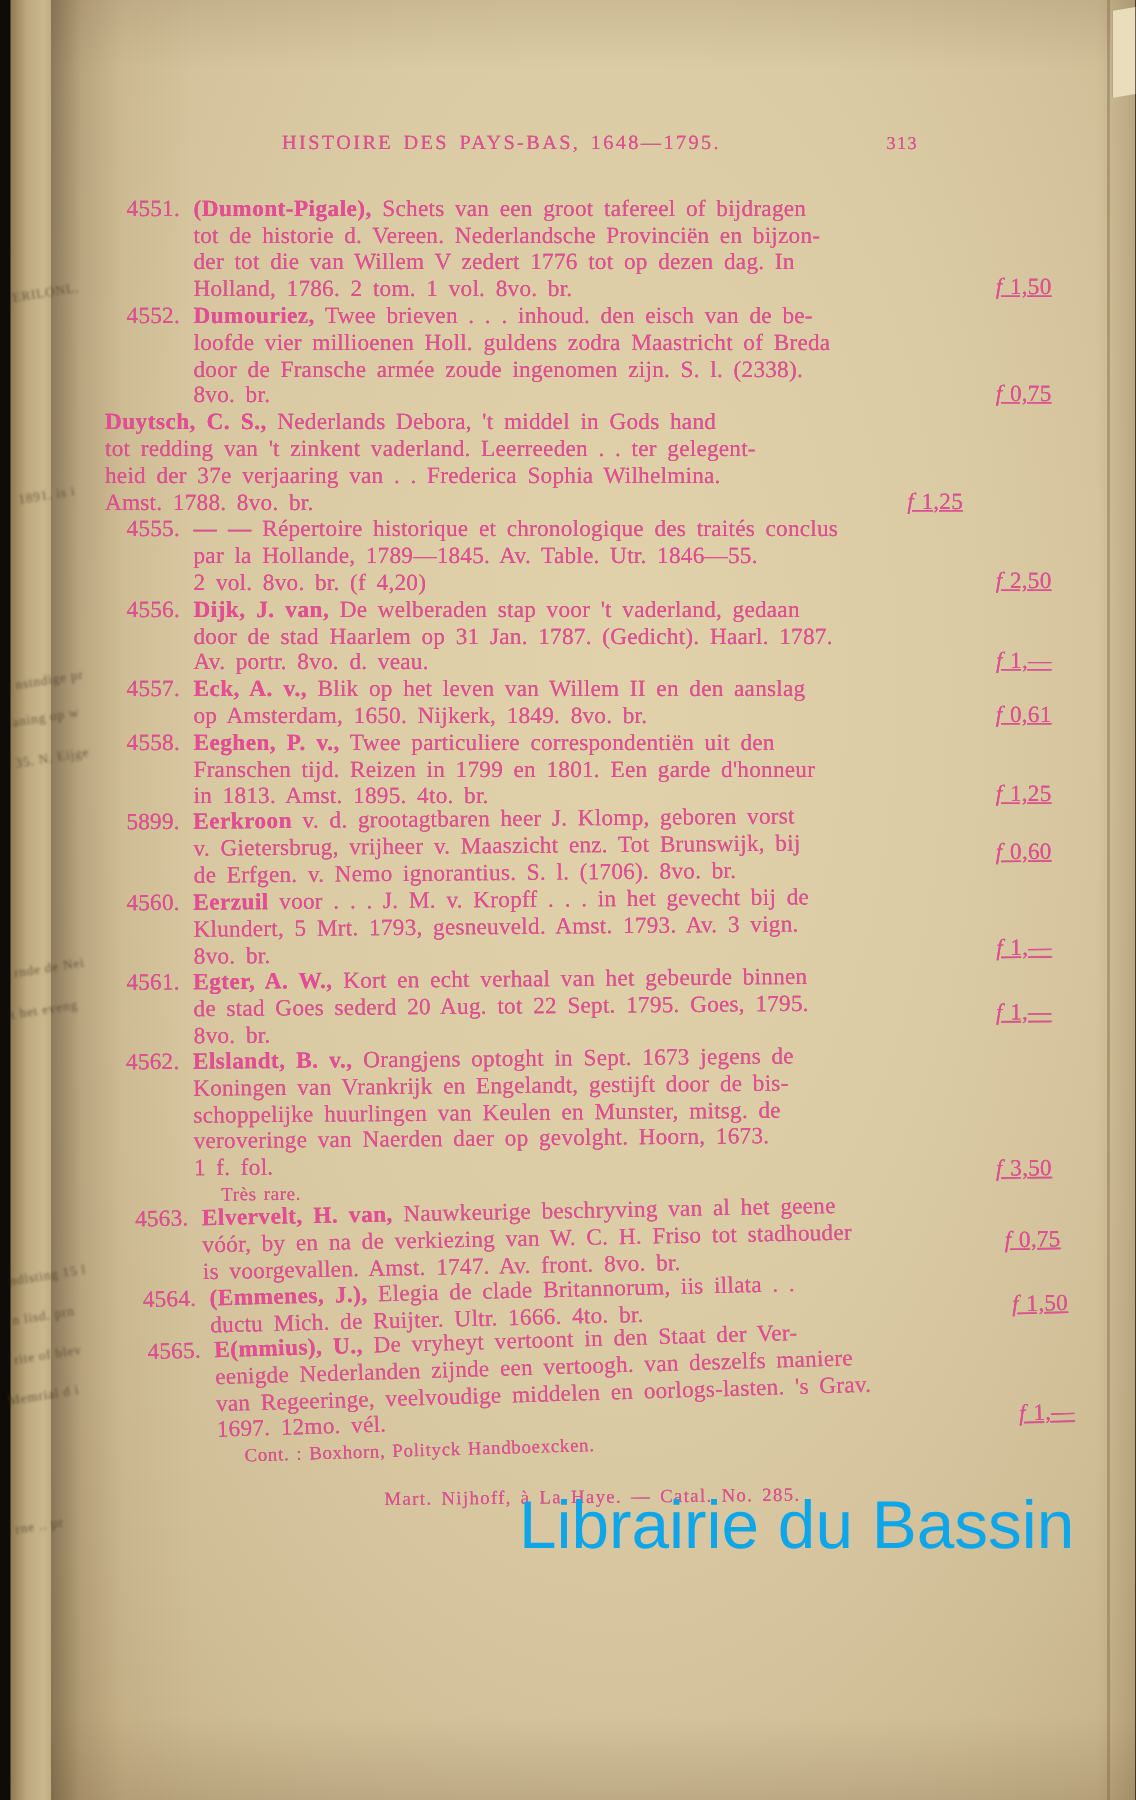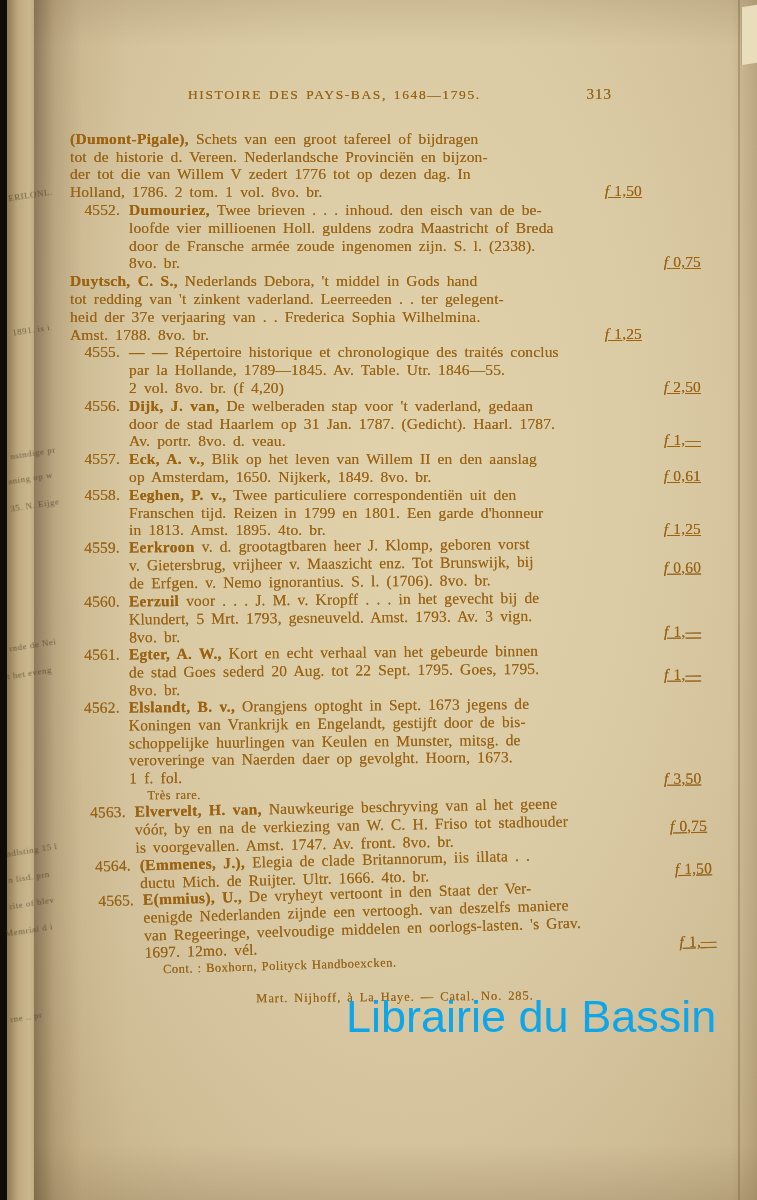--- a/index.html
+++ b/index.html
@@ -43,21 +43,21 @@
   }
   
   .content{
     position:absolute;left:70px;top:86px;width:634px;
     color:#3c352a;font-size:15.5px;line-height:17.8px;
     word-spacing:3px;letter-spacing:.15px;z-index:2;
     text-shadow:0 0 .4px rgba(60,50,40,.55);
   }
   .page-header{display:flex;align-items:baseline;margin-bottom:26px;}
   .running-title{margin-left:118px;font-size:13.5px;letter-spacing:1.6px;word-spacing:2px;}
-  .page-number{margin-left:auto;margin-right:92px;font-size:15px;letter-spacing:1px;}
+  .page-number{margin-left:auto;margin-right:92px;font-size:12px;letter-spacing:1px;}
   .entry{display:flex;position:relative;transform-origin:0 50%;}
   .entry .num{flex:0 0 50px;text-align:right;padding-right:9px;}
   .entry .body{position:relative;width:572px;white-space:pre-line;}
   .author{font-weight:bold;letter-spacing:.3px;}
   .price{
     position:absolute;right:0;bottom:1px;white-space:nowrap;
     word-spacing:1px;
     text-decoration:underline;
   }
   .price::first-letter{font-style:italic;}
@@ -108,27 +108,28 @@
     <span class="fragment" style="top: 898px; left: 9px;">rite of blev</span>
     <span class="fragment" style="top: 925px; left: 5px;">Memrial d i</span>
     <span class="fragment" style="top: 1012px; left: 10px;">rne .. pr</span>
   </div>
 
 <div class="main-page">
   <div class="right-crease"></div>
   <div class="corner-notch"></div>
 </div>
 
-<div class="content" style="color: #a16207;">
+<div class="content" style="color: #ec4899;">
   <div class="page-header">
     <span class="running-title">HISTOIRE DES PAYS-BAS, 1648—1795.</span>
     <span class="page-number">313</span>
   </div>
   <div id="entries">
   <div class="entry">
+    <span class="num">4551.</span>
     <span class="body"><span class="author">(Dumont-Pigale),</span><span class="text"> Schets van een groot tafereel of bijdragen
 tot de historie d. Vereen. Nederlandsche Provinciën en bijzon-
 der tot die van Willem V zedert 1776 tot op dezen dag. In
 Holland, 1786. 2 tom. 1 vol. 8vo. br.</span><span class="price">f 1,50</span></span>
   </div>
 
   <div class="entry">
     <span class="num">4552.</span>
     <span class="body"><span class="author">Dumouriez,</span><span class="text"> Twee brieven . . . inhoud. den eisch van de be-
 loofde vier millioenen Holl. guldens zodra Maastricht of Breda
@@ -165,21 +166,21 @@
   </div>
 
   <div class="entry">
     <span class="num">4558.</span>
     <span class="body"><span class="author">Eeghen, P. v.,</span><span class="text"> Twee particuliere correspondentiën uit den
 Franschen tijd. Reizen in 1799 en 1801. Een garde d'honneur
 in 1813. Amst. 1895. 4to. br.</span><span class="price">f 1,25</span></span>
   </div>
 
   <div class="entry">
-    <span class="num">4559.</span>
+    <span class="num">5899.</span>
     <span class="body"><span class="author">Eerkroon</span><span class="text"> v. d. grootagtbaren heer J. Klomp, geboren vorst
 v. Gietersbrug, vrijheer v. Maaszicht enz. Tot Brunswijk, bij
 de Erfgen. v. Nemo ignorantius. S. l. (1706). 8vo. br.</span><span class="price">f 0,60</span></span>
   </div>
 
   <div class="entry">
     <span class="num">4560.</span>
     <span class="body"><span class="author">Eerzuil</span><span class="text"> voor . . . J. M. v. Kropff . . . in het gevecht bij de
 Klundert, 5 Mrt. 1793, gesneuveld. Amst. 1793. Av. 3 vign.
 8vo. br.</span><span class="price">f 1,—</span></span>

